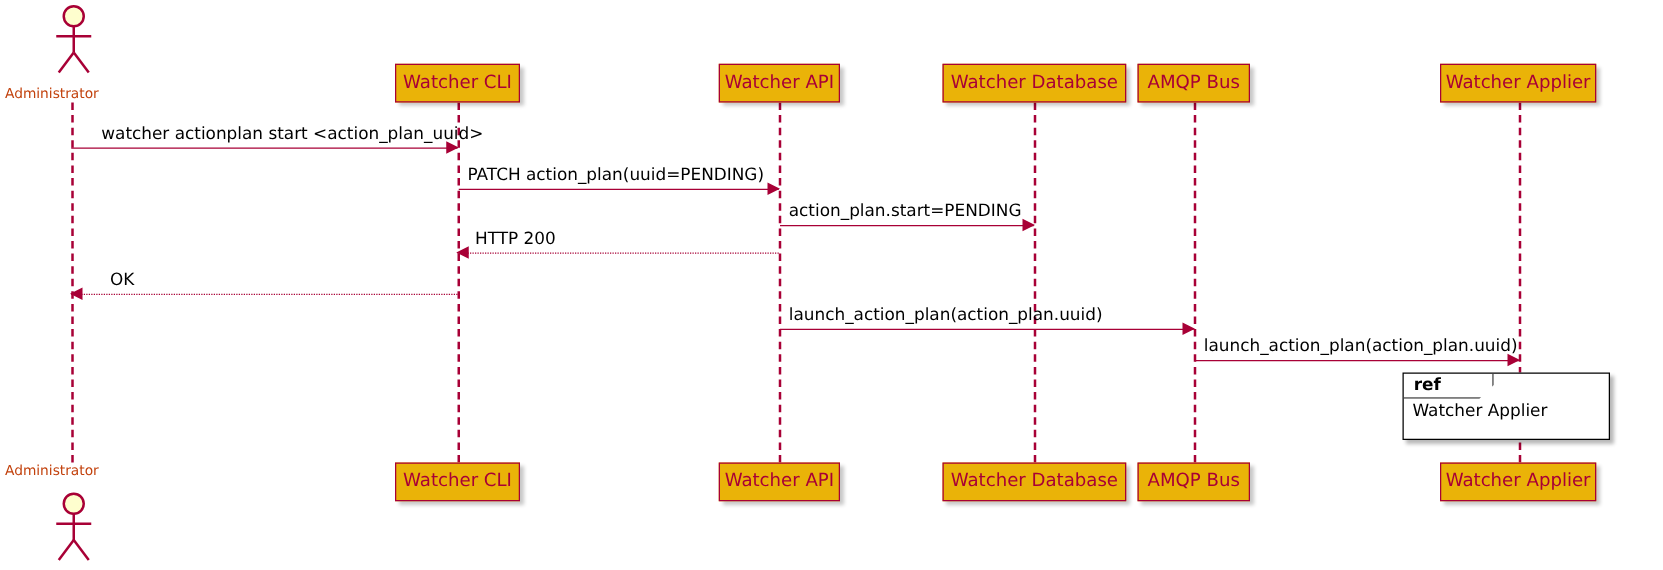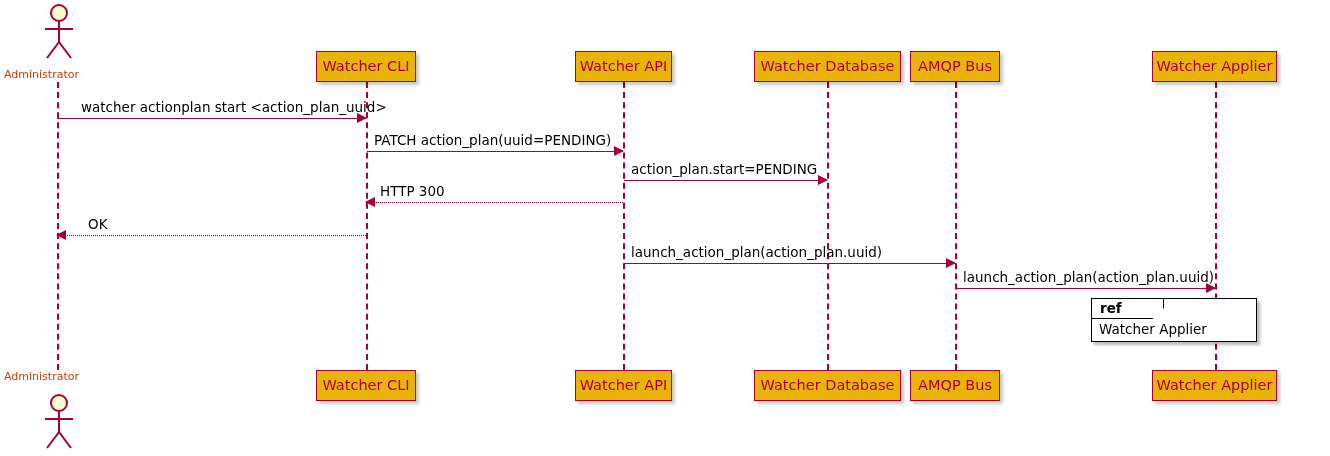--- a/index.html
+++ b/index.html
@@ -143,42 +143,42 @@
 
   <div class="msg" style="left:624px;top:180px;width:203px;">
     <div class="line"></div>
     <div class="arrowhead right"></div>
     <div class="msg-label" style="left:7px;">action_plan.start=PENDING</div>
   </div>
 
   <div class="msg dotted" style="left:366px;top:202px;width:257px;">
     <div class="line"></div>
     <div class="arrowhead left"></div>
-    <div class="msg-label" style="left:14px;">HTTP 300</div>
+    <div class="msg-label" style="left:14px;">HTTP 200</div>
   </div>
 
   <div class="msg dotted" style="left:57px;top:235px;width:309px;">
     <div class="line"></div>
     <div class="arrowhead left"></div>
     <div class="msg-label" style="left:31px;">OK</div>
   </div>
 
   <div class="msg" style="left:624px;top:263px;width:331px;">
     <div class="line"></div>
     <div class="arrowhead right"></div>
     <div class="msg-label" style="left:7px;">launch_action_plan(action_plan.uuid)</div>
   </div>
 
   <div class="msg" style="left:956px;top:288px;width:259px;">
     <div class="line"></div>
     <div class="arrowhead right"></div>
     <div class="msg-label" style="left:7px;">launch_action_plan(action_plan.uuid)</div>
   </div>
 
-  <div class="ref-box" style="left:1091px;top:298px;width:166px;height:44px;">
+  <div class="ref-box" style="left:1122px;top:298px;width:166px;height:54px;">
     <div class="ref-tab" style="width:72px;">ref</div>
     <div class="ref-body">
       <div>Watcher Applier</div>
     </div>
   </div>
 
   <div class="participant" style="left:316px;top:370px;width:100px;">Watcher CLI</div>
   <div class="participant" style="left:575px;top:370px;width:97px;">Watcher API</div>
   <div class="participant" style="left:754px;top:370px;width:147px;">Watcher Database</div>
   <div class="participant" style="left:910px;top:370px;width:90px;">AMQP Bus</div>

